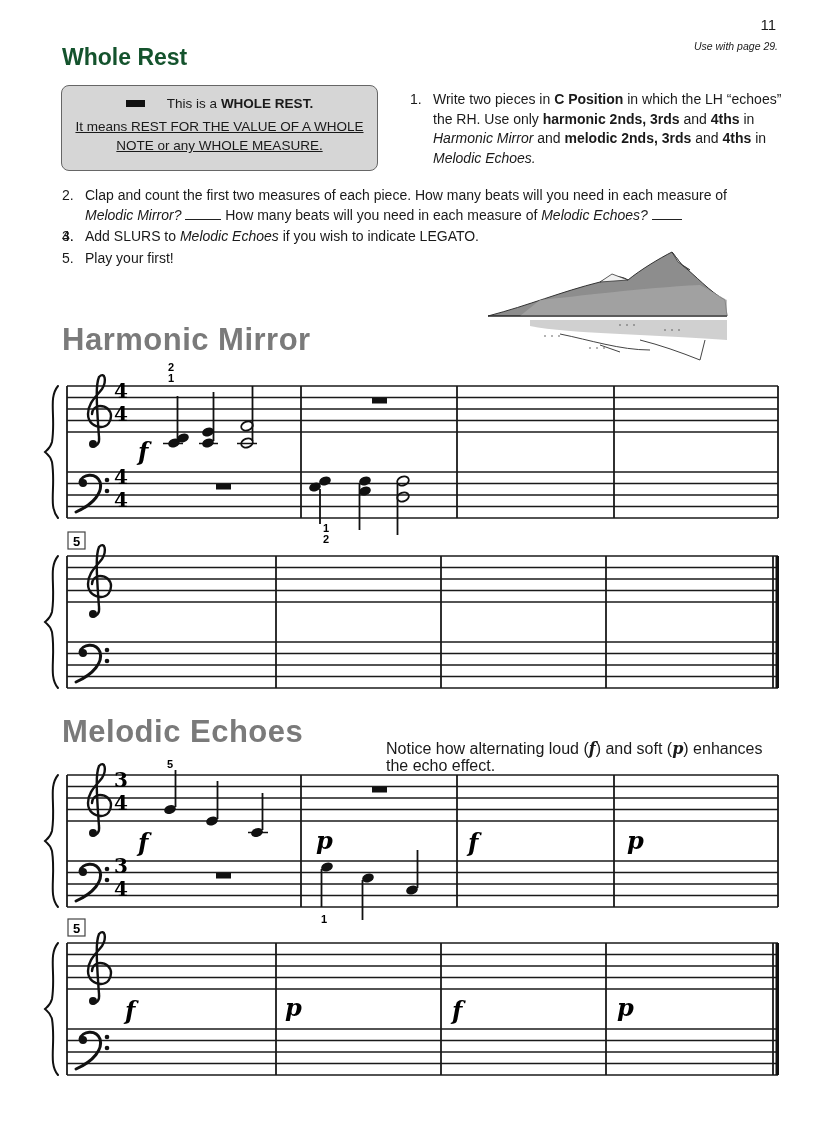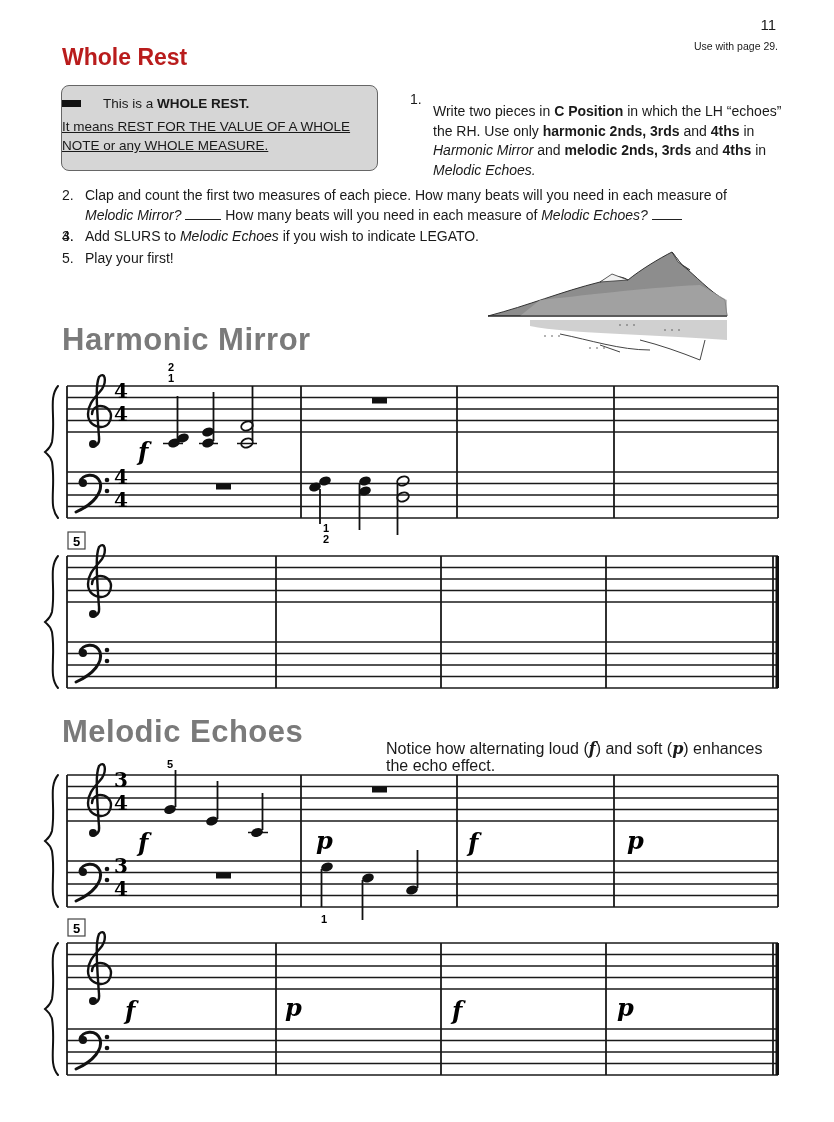--- a/index.html
+++ b/index.html
@@ -1,30 +1,30 @@
 <!DOCTYPE html>
 <html><head>
 <meta charset="utf-8">
 <style>
   html, body { margin: 0; padding: 0; background: #ffffff; }
   body { width: 834px; height: 1122px; position: relative; overflow: hidden;
          font-family: "Liberation Sans", sans-serif; color: #1a1a1a; }
   .abs { position: absolute; }
   .page-number { right: 58px; top: 16px; font-size: 15px; text-align: right; }
-  .use-with { right: 56px; top: 40px; font-size: 10.5px; }
-  .section-title { left: 62px; top: 44px; font-size: 23px; font-weight: bold; color: #b91c1c; }
+  .use-with { right: 56px; top: 40px; font-size: 10.5px; font-style: italic; }
+  .section-title { left: 62px; top: 44px; font-size: 23px; font-weight: bold; color: #14532d; }
   .rest-box { left: 61px; top: 85px; width: 317px; height: 86px; background: #d6d6d6;
-              border: 1.5px solid #666; border-radius: 8px; box-sizing: border-box; }
+              border: 1.5px solid #666; border-radius: 8px; box-sizing: border-box; text-align: center; }
   .rest-box .line1 { margin-top: 10px; font-size: 13.5px; }
   .rest-box .line1 .rest-glyph { display: inline-block; width: 19px; height: 7px; background: #111;
                                  vertical-align: middle; margin-right: 22px; position: relative; top: -1px; }
   .rest-box .line2 { margin-top: 6px; font-size: 13.5px; line-height: 19px; text-decoration: underline; }
   .instr1 { left: 410px; top: 90px; width: 375px; font-size: 14px; line-height: 19.5px; }
   .instr1 .num { position: absolute; left: 0; top: 0; }
-  .instr1 .txt { margin-left: 23px; display: block; margin-top: 12px; }
+  .instr1 .txt { margin-left: 23px; display: block; }
   .instr-list { left: 62px; top: 186px; width: 720px; font-size: 14px; line-height: 19.5px; }
   .instr-item { position: relative; padding-left: 23px; margin-bottom: 2px; }
   .instr-item .num { position: absolute; left: 0; top: 0; }
   .blank { display: inline-block; border-bottom: 1px solid #222; height: 12px; vertical-align: baseline; }
   .piece-title { font-size: 31px; font-weight: bold; color: #7a7a7a; letter-spacing: 0.5px; }
   .echo-note { left: 386px; top: 740px; width: 400px; font-size: 16px; line-height: 17px; }
   .dyn-inline { font-family: "DejaVu Serif", serif; font-style: italic; font-weight: bold; }
   svg.score { position: absolute; left: 0; top: 0; }
   .measure-box { font-family: "Liberation Sans", sans-serif; font-weight: bold; font-size: 13px; }
   .fing { font-family: "Liberation Sans", sans-serif; font-weight: bold; font-size: 11px; }

